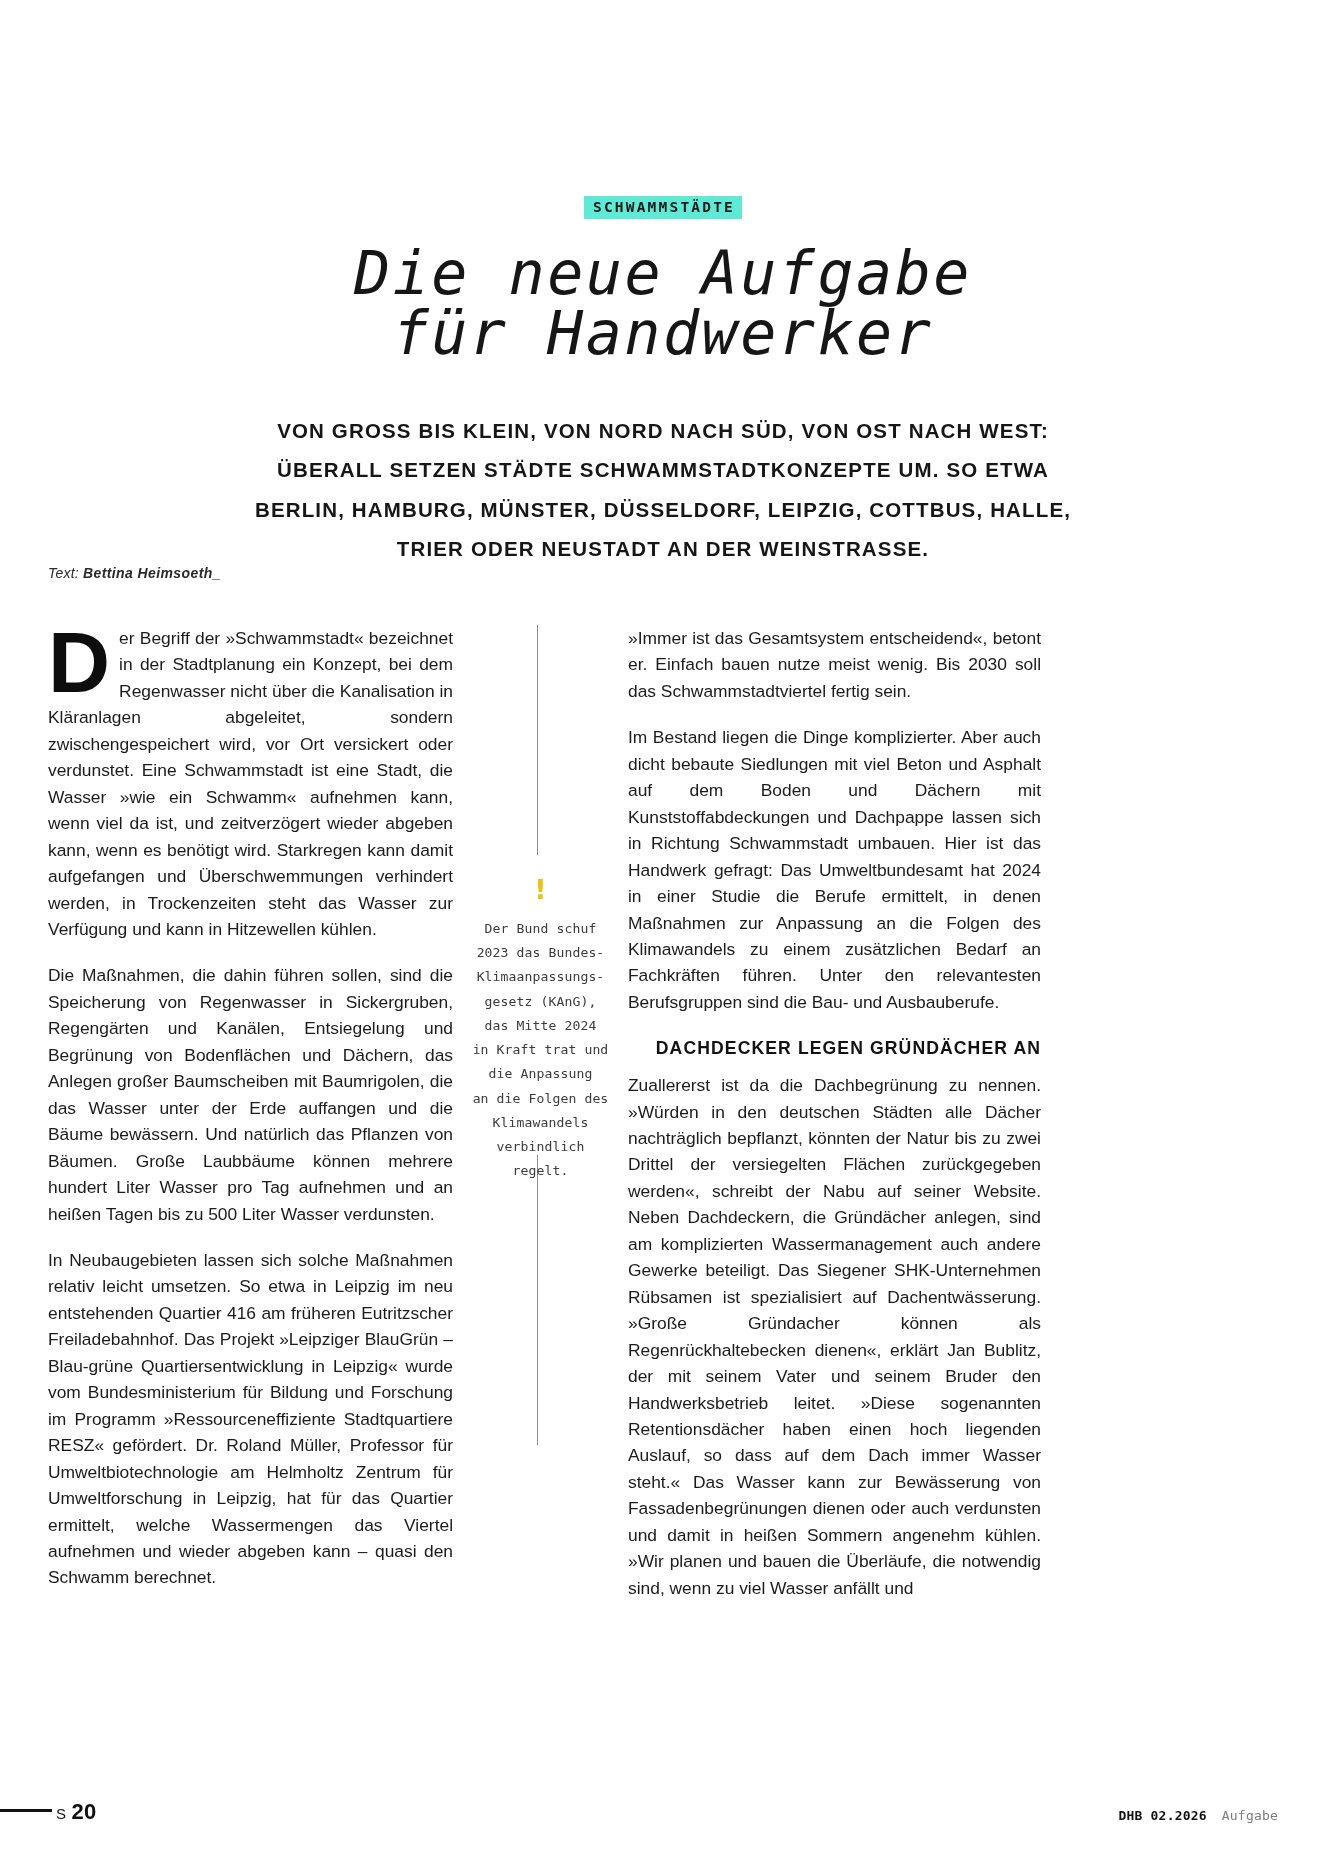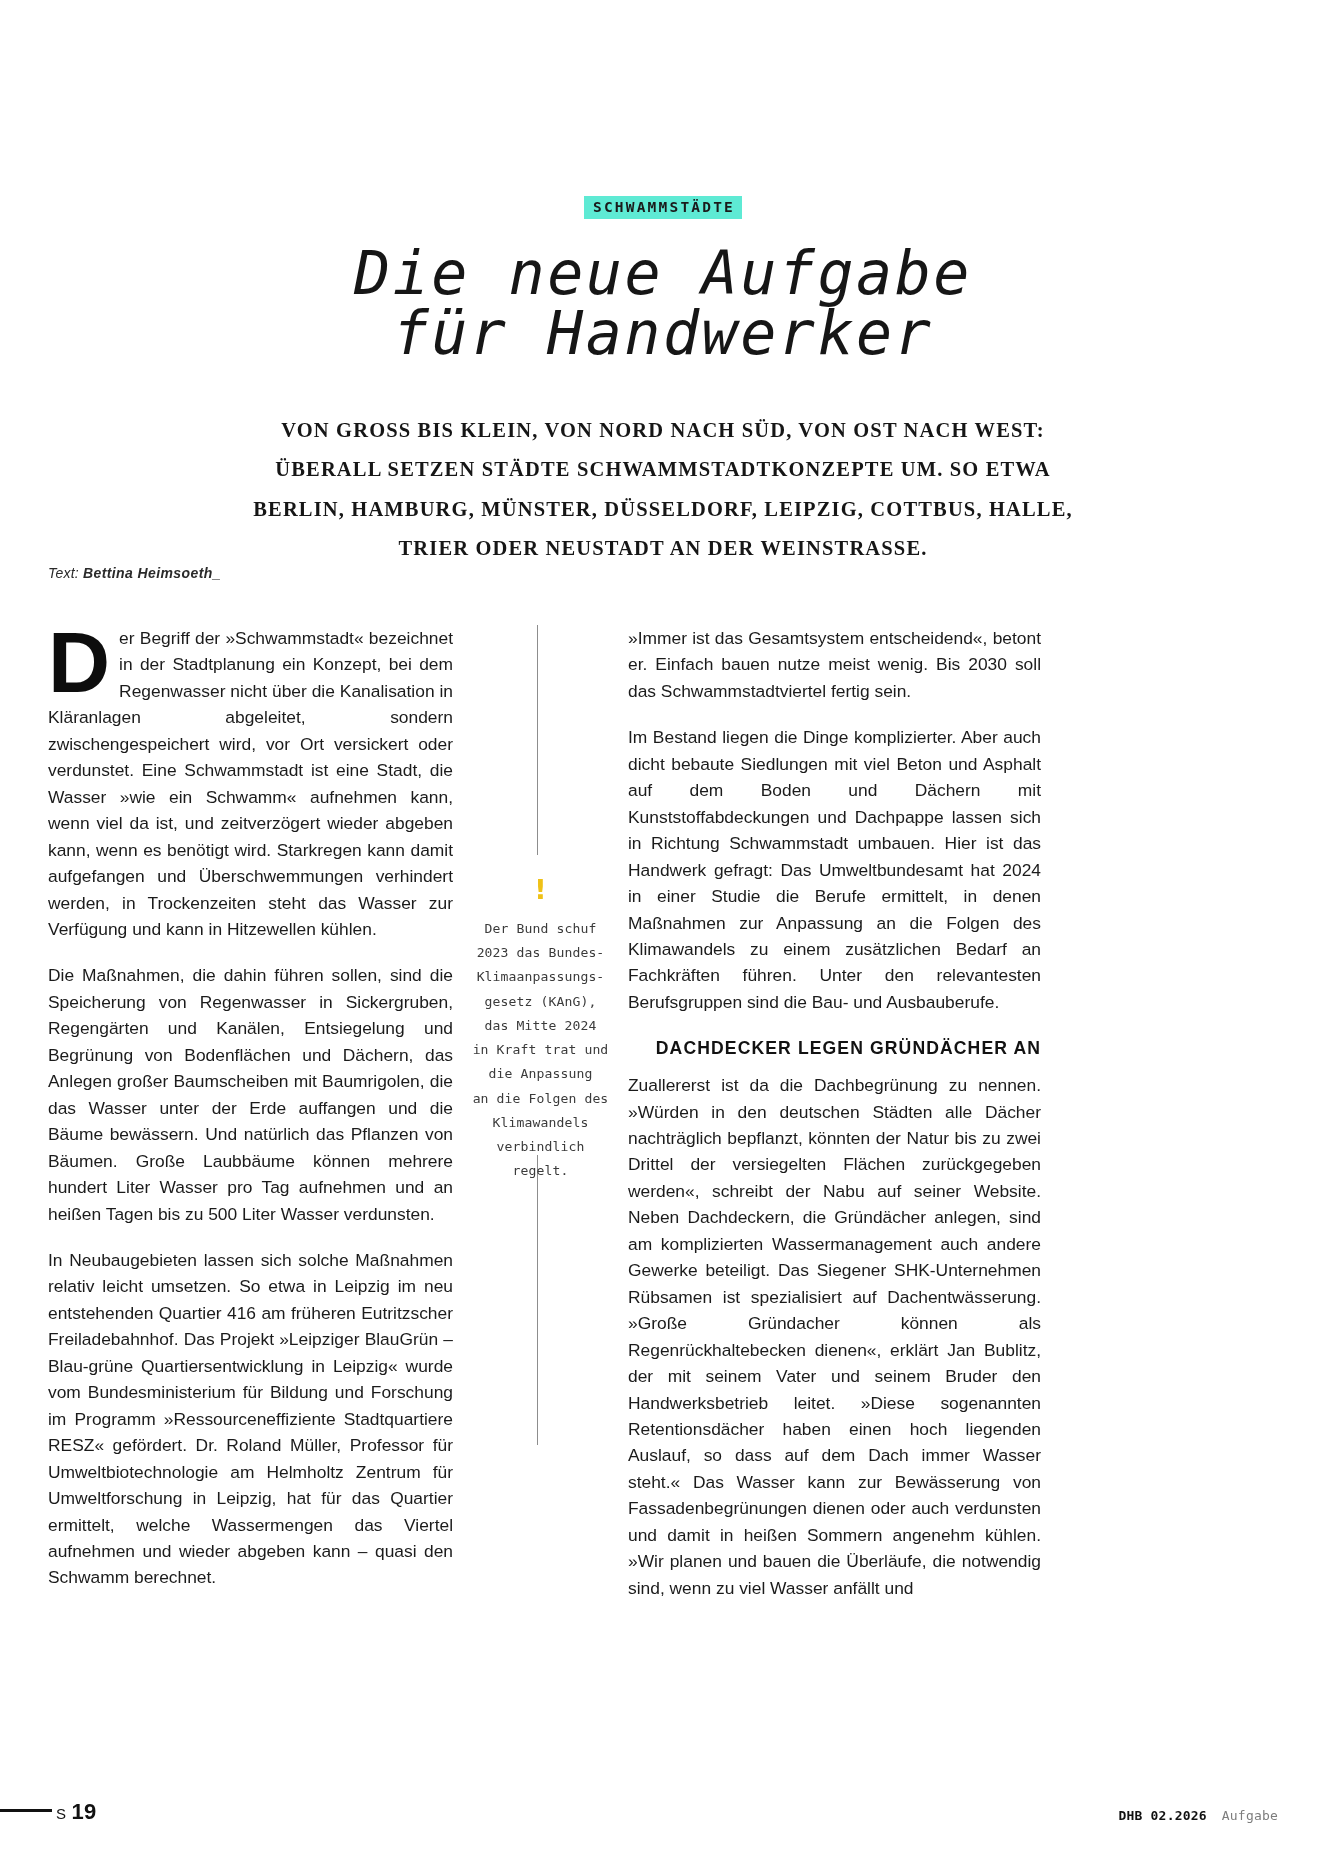--- a/index.html
+++ b/index.html
@@ -47,21 +47,21 @@
     font-weight: 400;
     letter-spacing: 2.5px;
     line-height: 1.0;
     color: #161616;
     white-space: pre-line;
     font-style: italic;
   }
   .standfirst {
     margin: 48px auto 0 auto;
     width: 830px;
-    font-family: Liberation Serif, serif;
+    font-family: Liberation Sans, sans-serif;
     font-size: 20.5px;
     font-weight: 700;
     letter-spacing: 1.15px;
     line-height: 1.92;
     color: #161616;
     text-transform: uppercase;
     white-space: pre-line;
   }
 
   
@@ -267,20 +267,20 @@
       <p>Im Bestand liegen die Dinge komplizierter. Aber auch dicht bebaute Siedlungen mit viel Beton und Asphalt auf dem Boden und Dächern mit Kunststoffabdeckungen und Dachpappe lassen sich in Richtung Schwammstadt umbauen. Hier ist das Handwerk gefragt: Das Umweltbundesamt hat 2024 in einer Studie die Berufe ermittelt, in denen Maßnahmen zur Anpassung an die Folgen des Klimawandels zu einem zusätzlichen Bedarf an Fachkräften führen. Unter den relevantesten Berufsgruppen sind die Bau- und Ausbauberufe.</p>
       <div class="subhead">DACHDECKER LEGEN GRÜNDÄCHER AN</div>
       <p>Zuallererst ist da die Dachbegrünung zu nennen. »Würden in den deutschen Städten alle Dächer nachträglich bepflanzt, könnten der Natur bis zu zwei Drittel der versiegelten Flächen zurückgegeben werden«, schreibt der Nabu auf seiner Website. Neben Dachdeckern, die Gründächer anlegen, sind am komplizierten Wassermanagement auch andere Gewerke beteiligt. Das Siegener SHK-Unternehmen Rübsamen ist spezialisiert auf Dachentwässerung. »Große Gründacher können als Regenrückhaltebecken dienen«, erklärt Jan Bublitz, der mit seinem Vater und seinem Bruder den Handwerksbetrieb leitet. »Diese sogenannten Retentionsdächer haben einen hoch liegenden Auslauf, so dass auf dem Dach immer Wasser steht.« Das Wasser kann zur Bewässerung von Fassadenbegrünungen dienen oder auch verdunsten und damit in heißen Sommern angenehm kühlen. »Wir planen und bauen die Überläufe, die notwendig sind, wenn zu viel Wasser anfällt und</p>
     </div>
 
   </div>
 
   <div class="footer-rule"></div>
   <div class="footer-left">
     <span class="pg-prefix">S</span>
-    <span class="pg-num">19</span>
+    <span class="pg-num">20</span>
   </div>
   <div class="footer-right">
     <span class="brand">DHB 02.2026</span>
     <span class="section">Aufgabe</span>
   </div>
 
 </div>
 
 </body></html>

